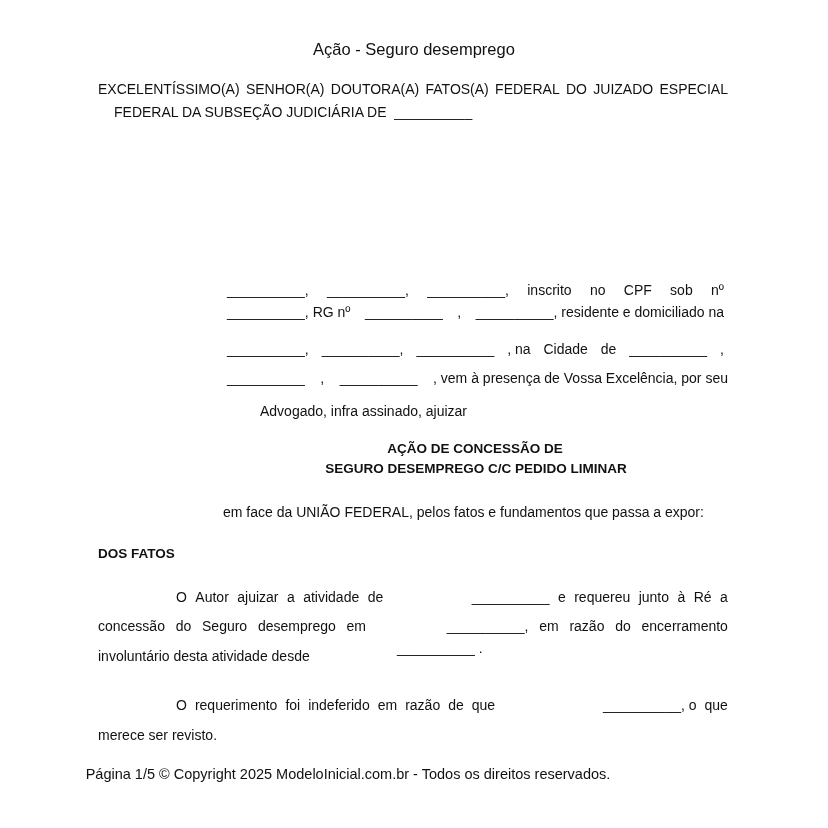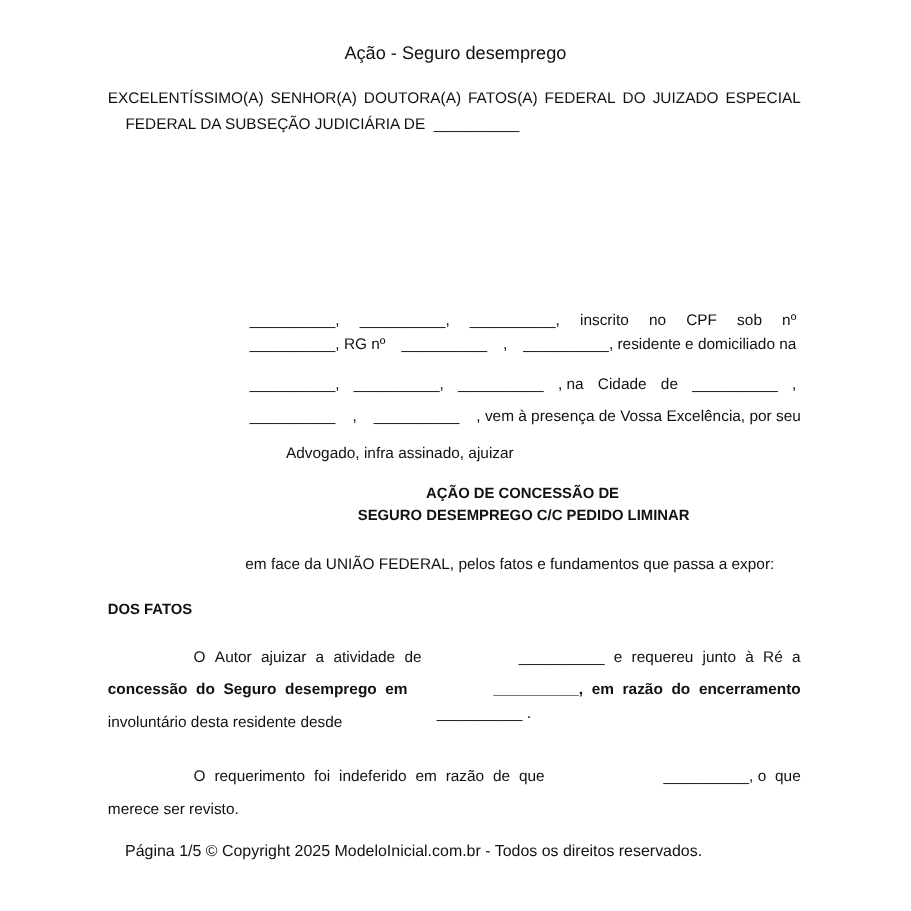--- a/index.html
+++ b/index.html
@@ -3,21 +3,21 @@
 <meta charset="utf-8">
 <style>
   html, body { margin:0; padding:0; background:#ffffff; }
   body { width:828px; height:828px; position:relative; overflow:hidden;
          font-family:"Liberation Sans", sans-serif; color:#111111; font-size:14px; }
   .abs { position:absolute; white-space:nowrap; }
   .title { left:0; width:828px; text-align:center; top:40px; font-size:16.5px; }
   .just { display:flex; justify-content:space-between; }
   .just span { white-space:pre; }
   .bold { font-weight:bold; }
-  .footer { left:0; width:696px; text-align:center; top:766px; font-size:14.5px;margin-left:28px; }
+  .footer { left:0; width:696px; text-align:center; top:766px; font-size:14.5px; }
 </style>
 </head>
 <body>
 
 <div>
 
   <div class="abs title">Ação - Seguro desemprego</div>
 
   <div class="abs just" style="left:98px; width:630px; top:81px;">
     <span>EXCELENTÍSSIMO(A)</span>
@@ -80,33 +80,33 @@
     <span>atividade</span>
     <span>de</span>
     <span style="margin-left:80px;">__________</span>
     <span>e</span>
     <span>requereu</span>
     <span>junto</span>
     <span>à</span>
     <span>Ré</span>
     <span>a</span>
   </div>
-  <div class="abs just" style="left:98px; width:630px; top:618px;font-weight:bold;">
+  <div class="abs just" style="left:98px; width:630px; top:618px;">
     <span>concessão</span>
     <span>do</span>
     <span>Seguro</span>
     <span>desemprego</span>
     <span>em</span>
     <span style="margin-left:70px;">__________,</span>
     <span>em</span>
     <span>razão</span>
     <span>do</span>
     <span>encerramento</span>
   </div>
-  <div class="abs" style="left:98px; top:648px;">involuntário desta residente desde</div>
+  <div class="abs" style="left:98px; top:648px;">involuntário desta atividade desde</div>
   <div class="abs" style="left:397px; top:640px; white-space:pre;">__________ .</div>
 
   <div class="abs just" style="left:176px; width:552px; top:697px;">
     <span>O</span>
     <span>requerimento</span>
     <span>foi</span>
     <span>indeferido</span>
     <span>em</span>
     <span>razão</span>
     <span>de</span>

